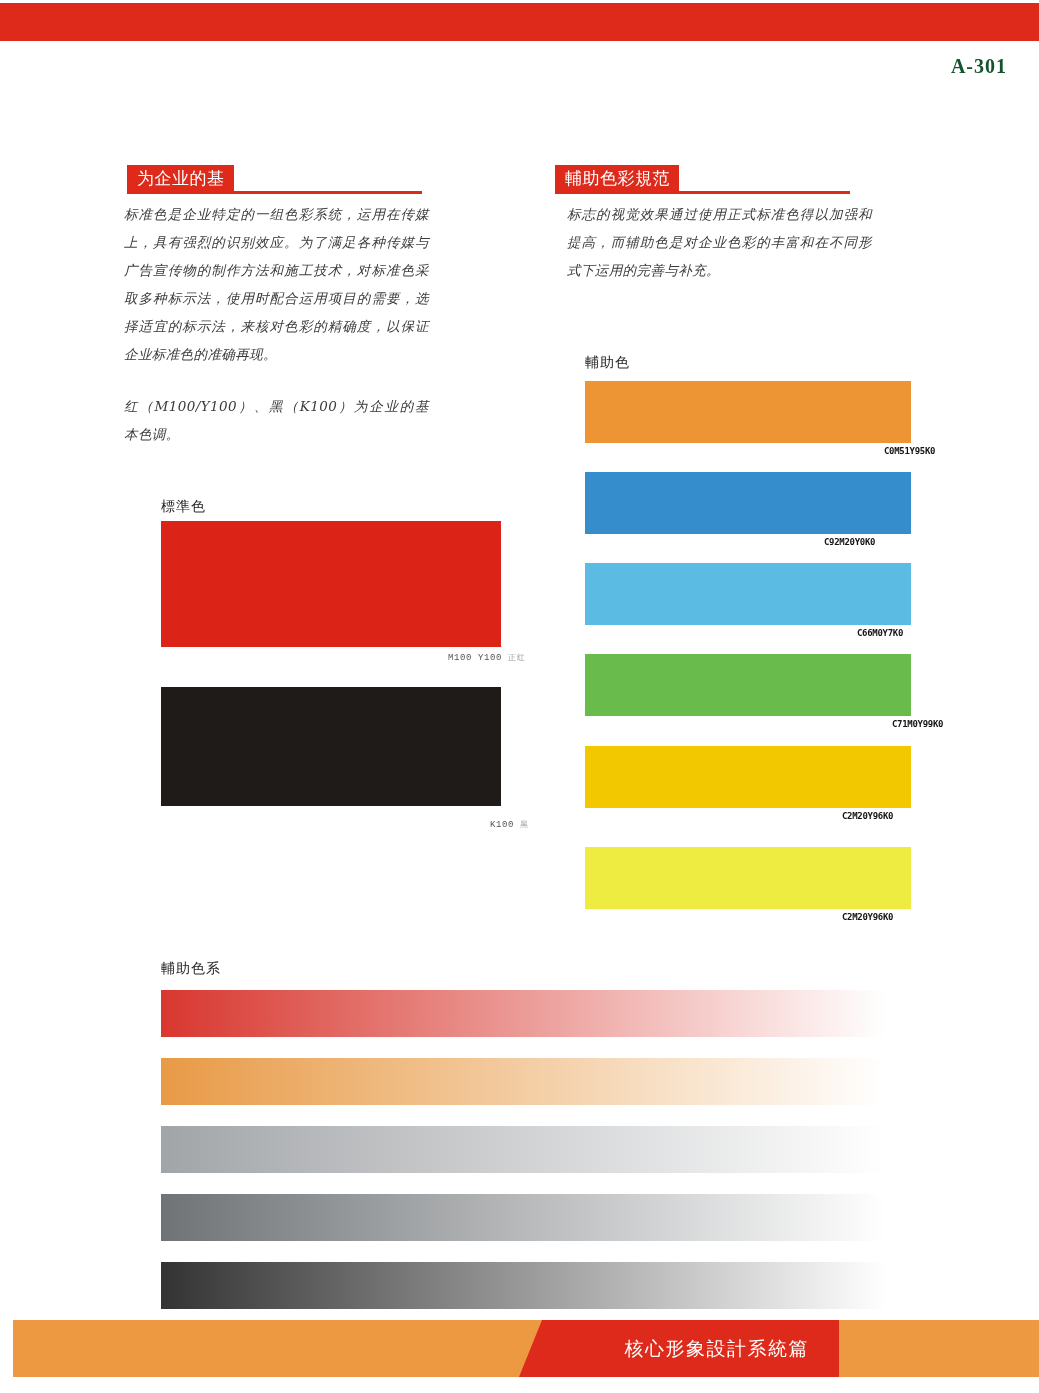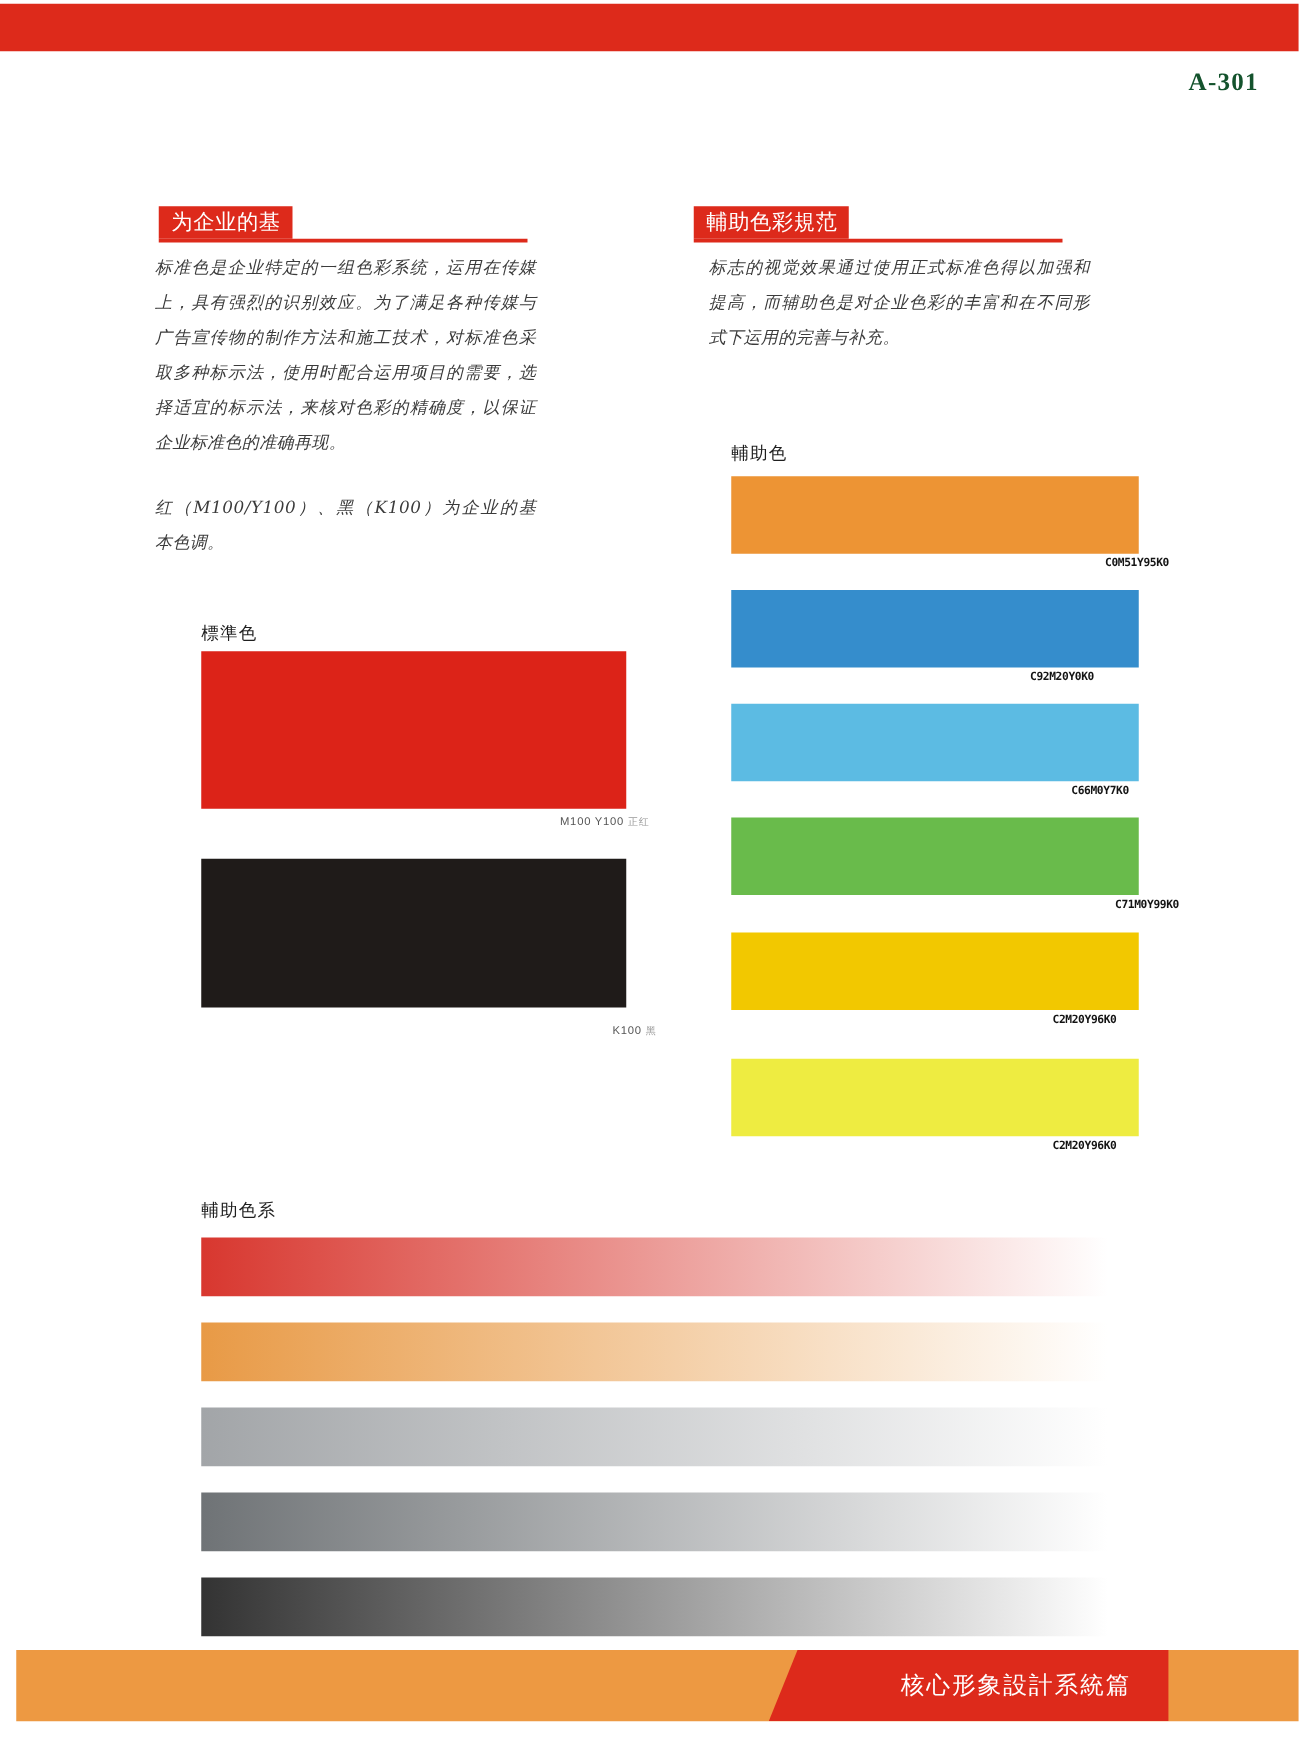--- a/index.html
+++ b/index.html
@@ -92,21 +92,21 @@
     position: absolute;
     font-family: "DejaVu Sans Mono", "Liberation Mono", monospace;
     font-weight: bold;
     font-size: 9px;
     color: #141414;
     letter-spacing: -0.3px;
     white-space: nowrap;
   }
   .std-caption {
     position: absolute;
-    font-family: Liberation Sans, sans-serif;
+    font-family: Liberation Mono, monospace;
     font-size: 9px;
     color: #555555;
     letter-spacing: 0.6px;
     white-space: nowrap;
     padding-left: 24px;
   }
   .std-caption .cn {
     color: #9a9a9a;
     font-size: 8px;
   }
@@ -117,21 +117,21 @@
     left: 161px;
     width: 725px;
     height: 47px;
   }
 
   
   .footer {
     position: absolute;
     left: 0;
     bottom: 16px;
-    width: 935px;
+    width: 839px;
     height: 57px;
   }
   .footer-orange {
     position: absolute;
     left: 13px;
     top: 0;
     width: 1026px;
     height: 57px;
     background: #ed9942;
   }

